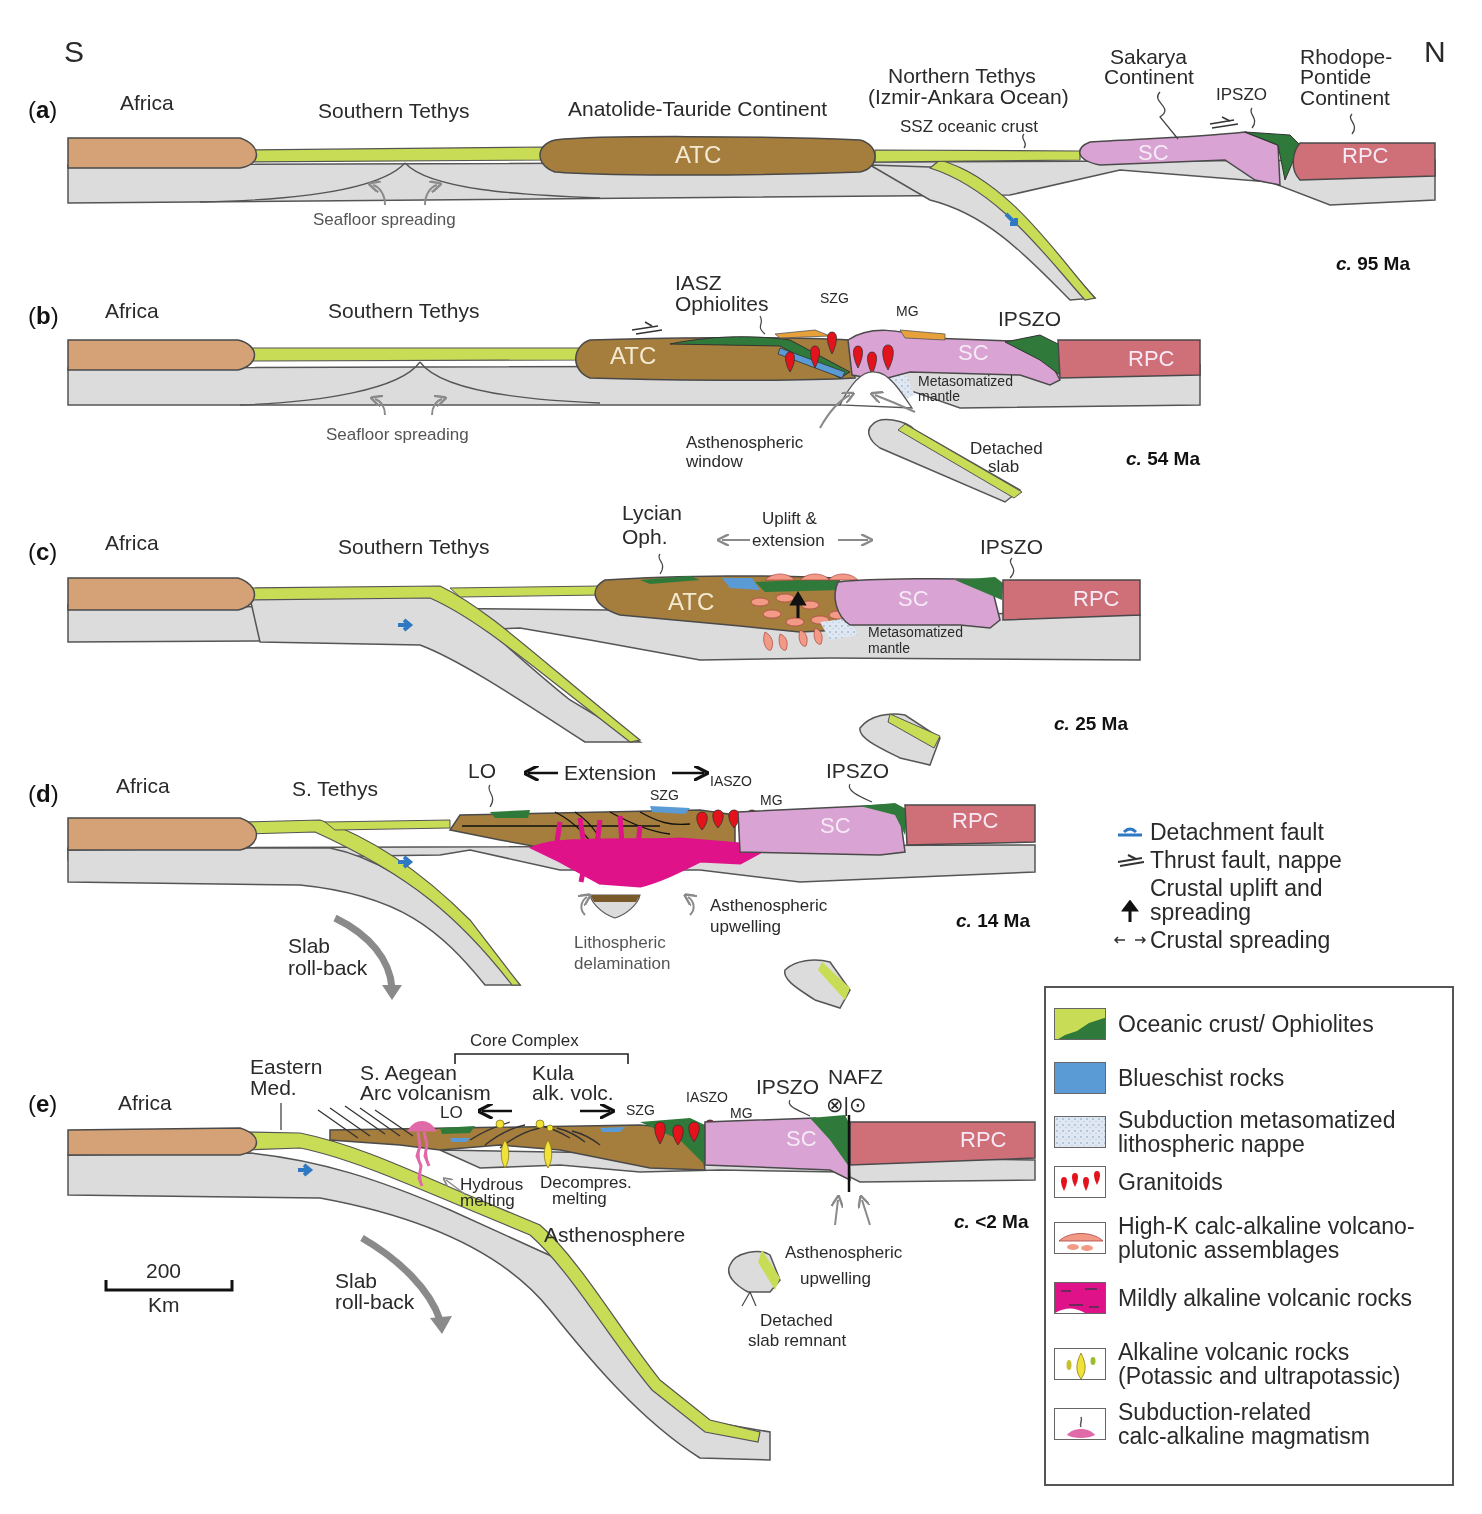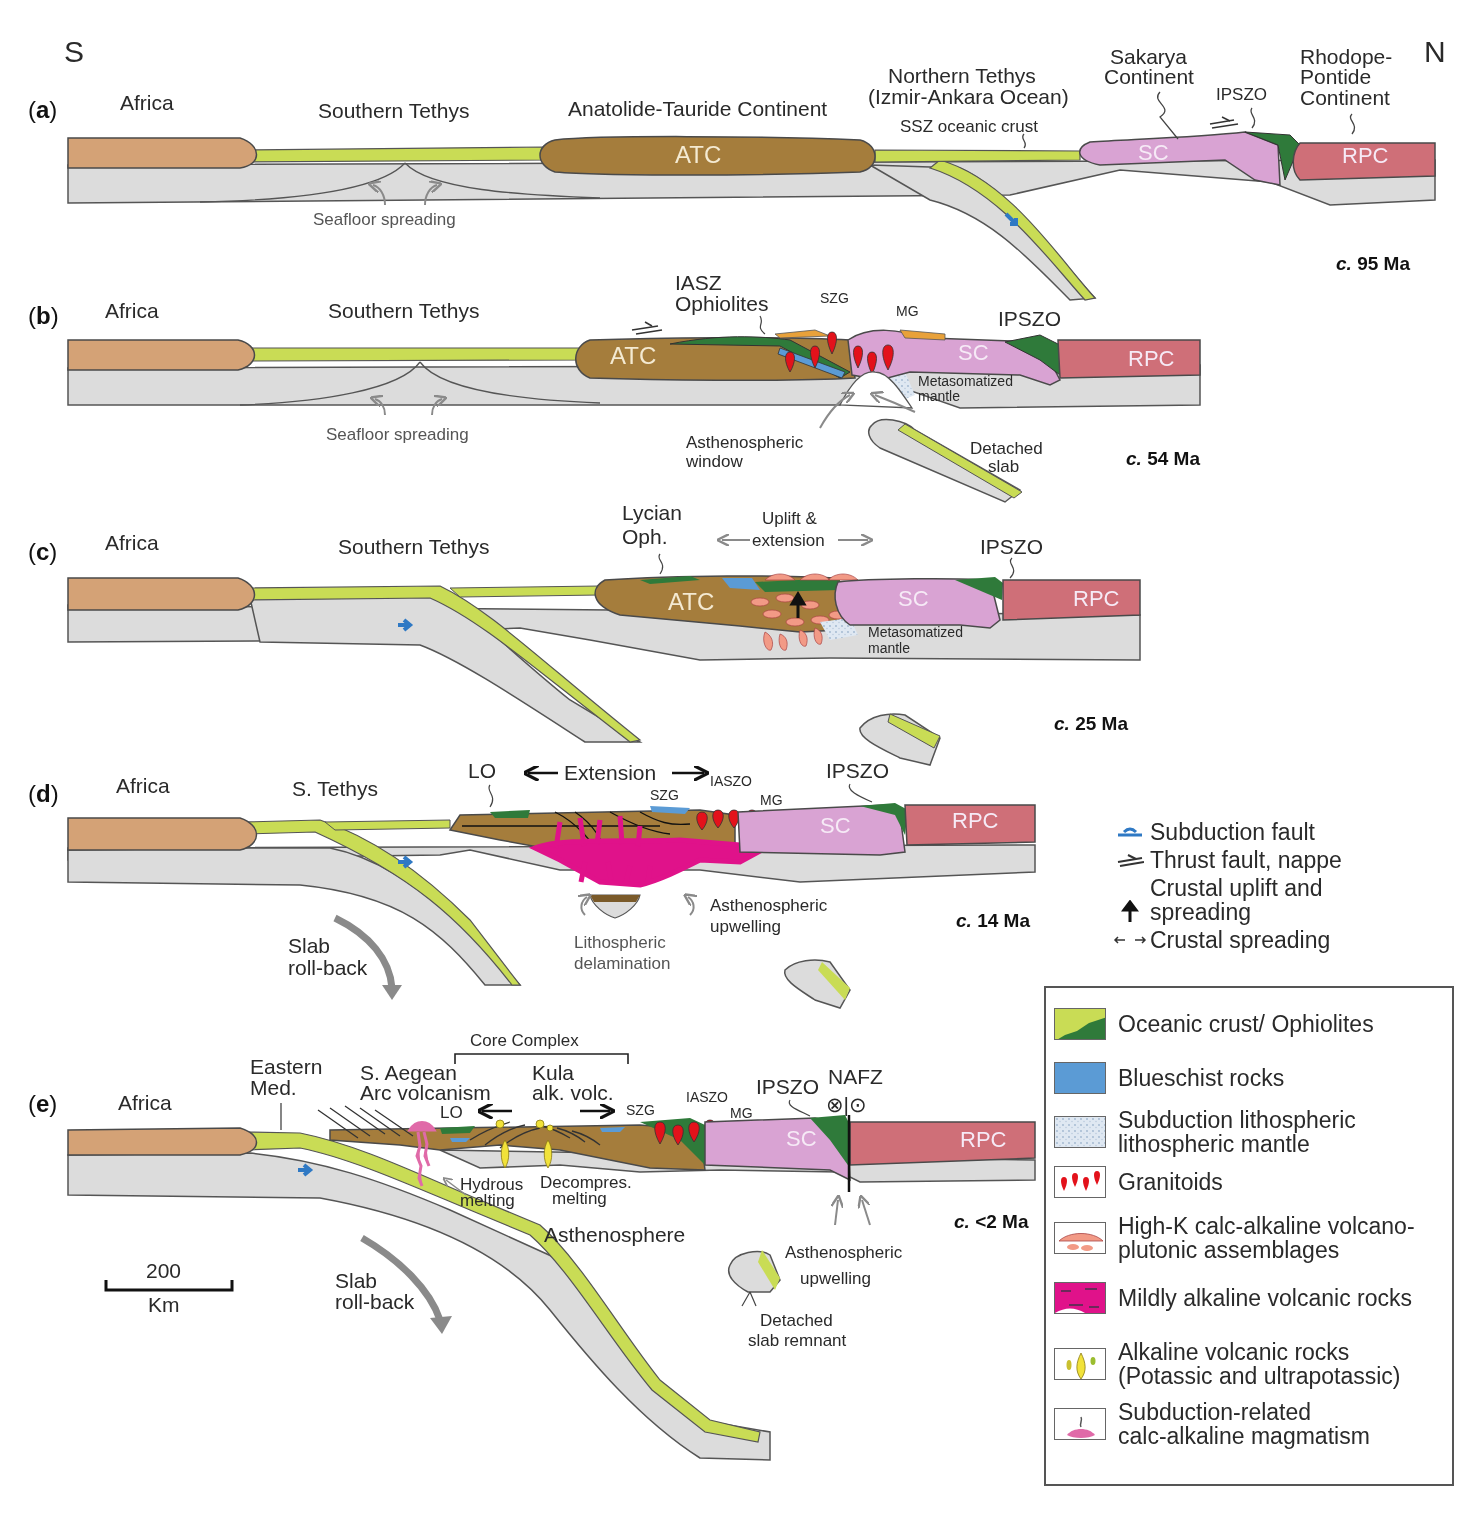--- a/index.html
+++ b/index.html
@@ -340,21 +340,21 @@
   </g>
 </svg>
 
 <div class="sym-legend">
   <div class="sym-row">
     <span class="sym-ico">
         <svg width="28" height="12">
           <path d="M2,9 h24 M8,6 c4,-4 8,-4 12,0" stroke="#2f79c4" stroke-width="3" fill="none"></path>
         </svg>
       </span>
-    <span>Subduction fault</span>
+    <span>Detachment fault</span>
   </div>
   <div class="sym-row">
     <span class="sym-ico">
         <svg width="28" height="16">
           <path d="M2,10 L26,6 M4,14 L28,10 M12,3 L20,7" stroke="#333" stroke-width="2" fill="none"></path>
         </svg>
       </span>
     <span>Thrust fault, nappe</span>
   </div>
   <div class="sym-row" style="align-items:flex-end">
@@ -387,21 +387,21 @@
   <div class="leg-row" style="top:74px">
     <div class="swatch" style="background:#5b9bd5"></div>
     <div class="leg-text">Blueschist rocks</div>
   </div>
   <div class="leg-row" style="top:120px">
     <div class="swatch">
       <svg width="52" height="32" style="position:absolute;left:0;top:0">
           <rect width="52" height="32" fill="url(#dots)"></rect>
         </svg>
     </div>
-    <div class="leg-text"><span>Subduction lithospheric</span><br><span>lithospheric mantle</span></div>
+    <div class="leg-text"><span>Subduction metasomatized</span><br><span>lithospheric nappe</span></div>
   </div>
   <div class="leg-row" style="top:178px">
     <div class="swatch">
       <svg width="52" height="32" style="position:absolute;left:0;top:0" fill="#e3121b">
           <path d="M9,10 c-4,0 -4,6 0,14 c4,-8 4,-14 0,-14z M20,6 c-4,0 -4,6 0,14 c4,-8 4,-14 0,-14z M31,10 c-4,0 -4,6 0,14 c4,-8 4,-14 0,-14z M42,4 c-4,0 -4,6 0,14 c4,-8 4,-14 0,-14z"></path>
         </svg>
     </div>
     <div class="leg-text">Granitoids</div>
   </div>
   <div class="leg-row" style="top:294px">

